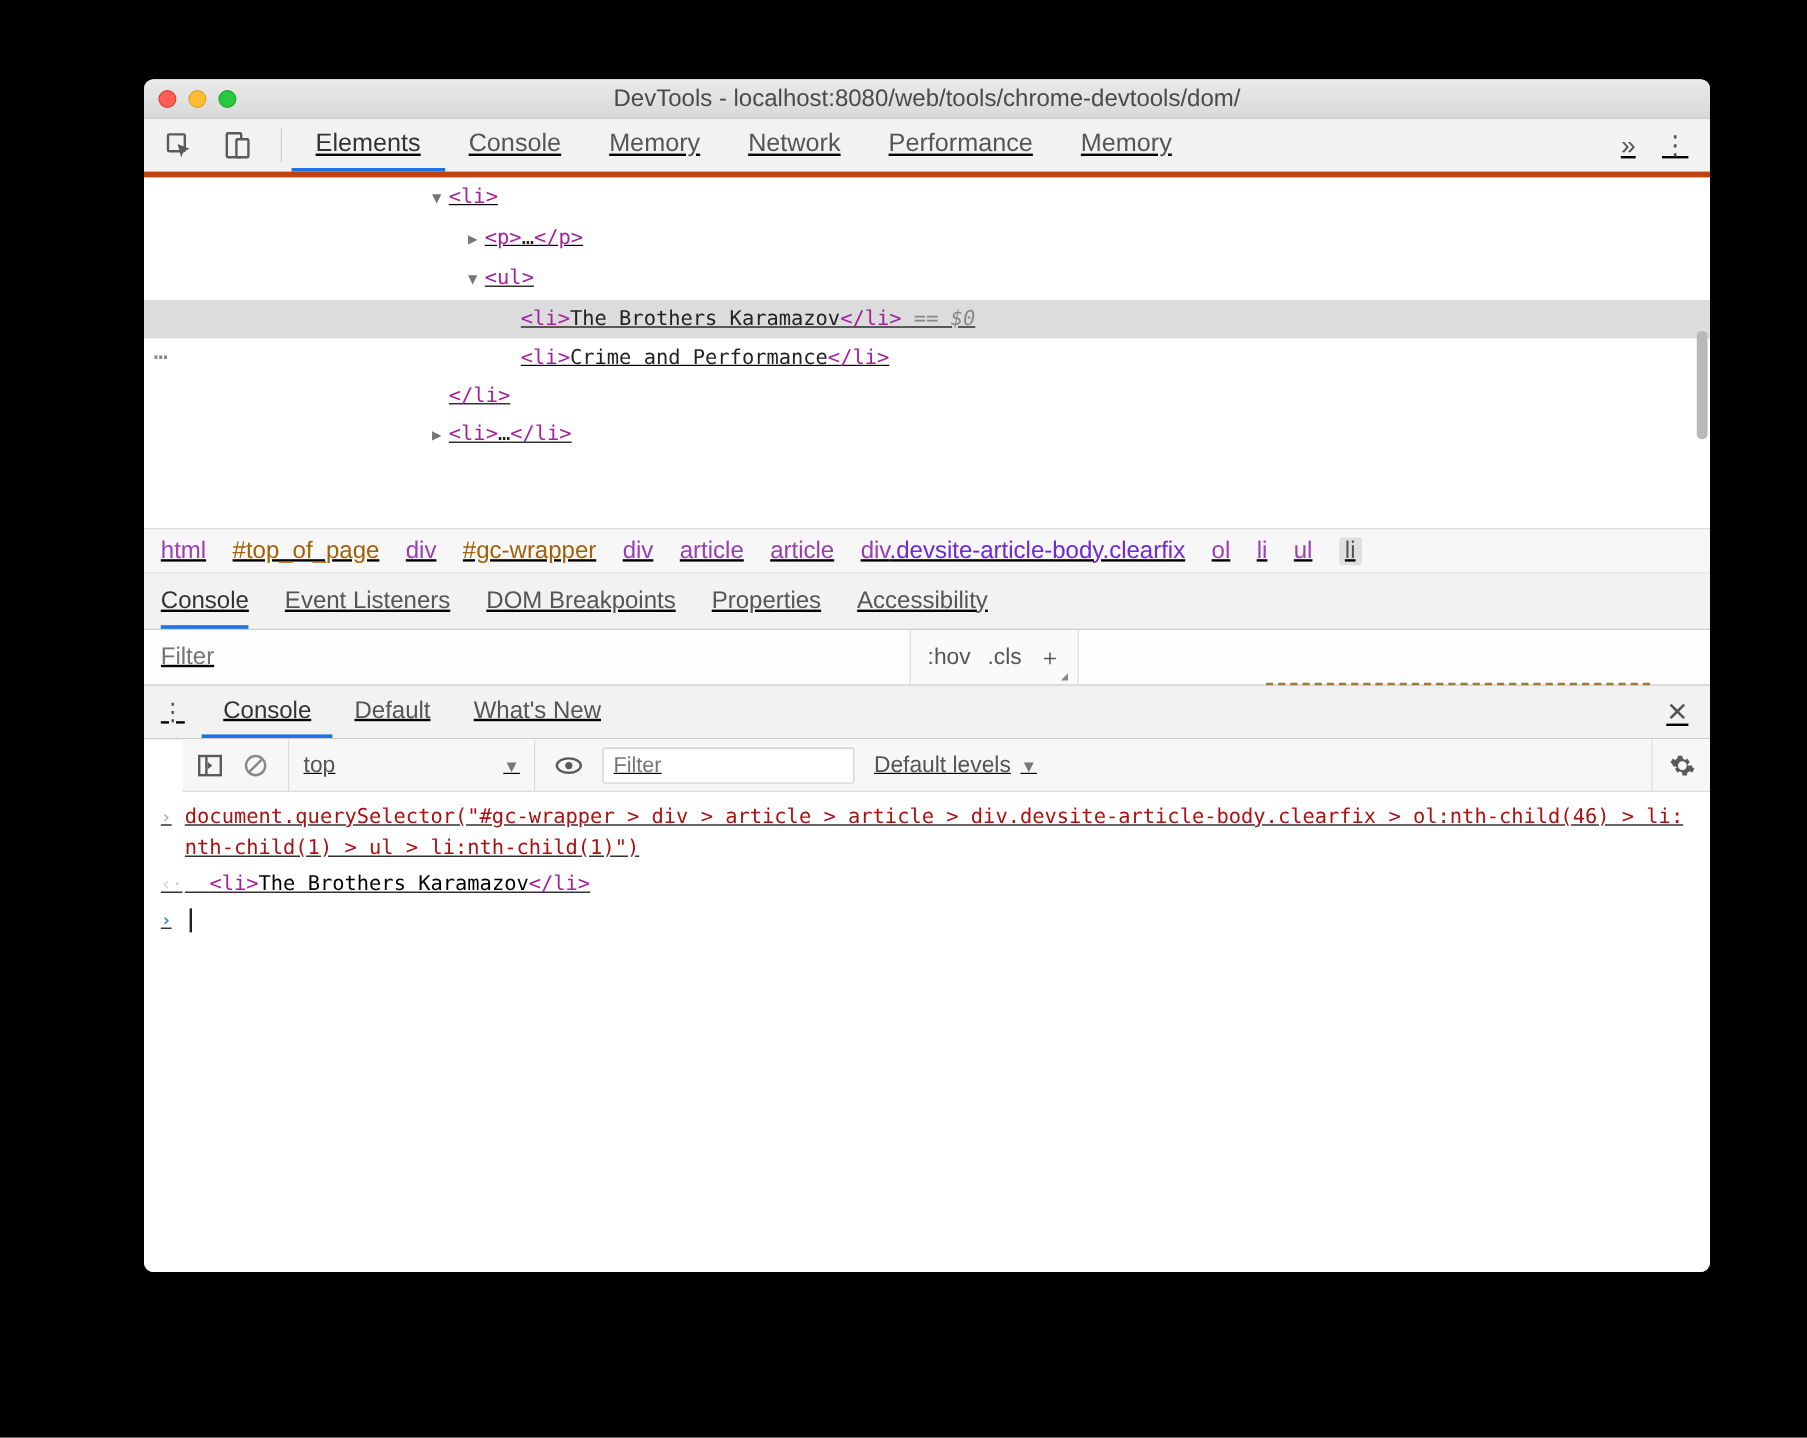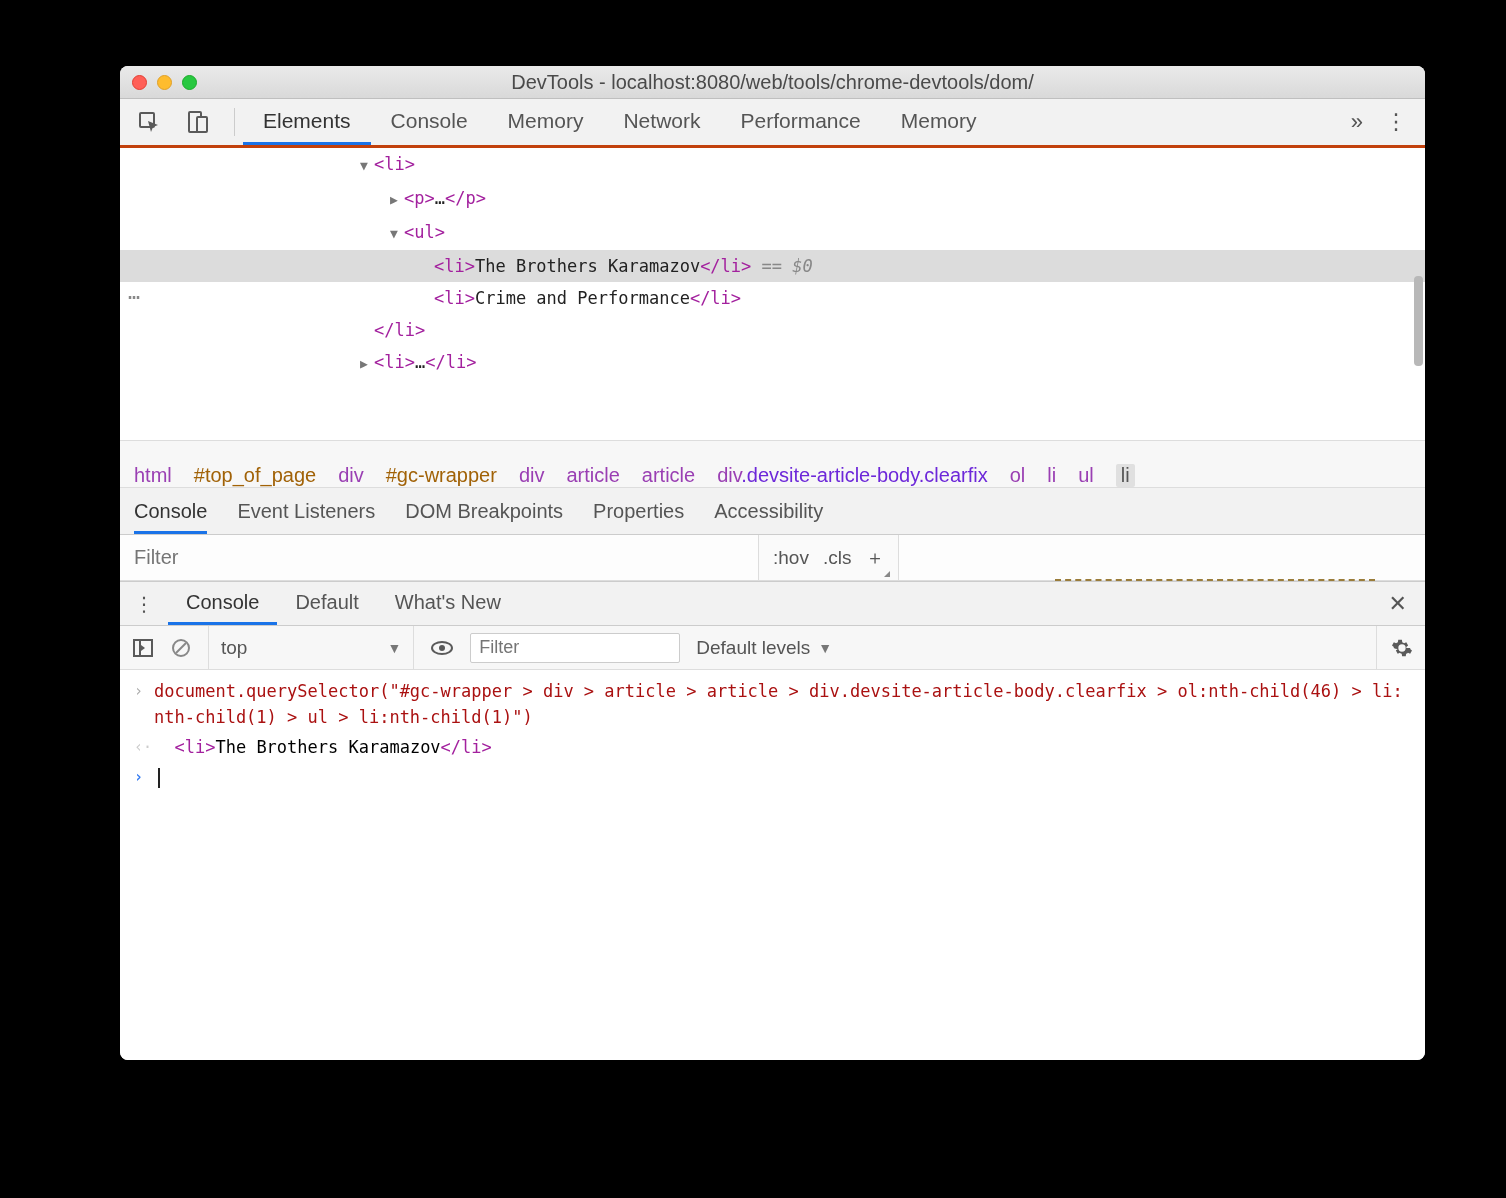--- a/index.html
+++ b/index.html
@@ -16,20 +16,21 @@
     left: 120px;
     top: 66px;
     width: 1305px;
     height: 994px;
     background: #fff;
     border-radius: 8px;
     box-shadow: 0 20px 60px rgba(0,0,0,0.55);
     overflow: hidden;
     display: flex;
     flex-direction: column;
+    text-decoration: underline;
   }
   .titlebar {
     height: 33px;
     background: linear-gradient(#eaeaea,#d9d9d9);
     border-bottom: 1px solid #bfbfbf;
     display: flex;
     align-items: center;
     position: relative;
   }
   .traffic {
@@ -45,21 +46,21 @@
     position:absolute;
     left:0; right:0;
     text-align:center;
     color:#4a4a4a;
     font-size:20px;
     pointer-events:none;
   }
   .tabs {
     height: 49px;
     background:#f2f2f2;
-    border-bottom:3px solid #c2410c;
+    border-bottom:5px solid #c2410c;
     display:flex;
     align-items:center;
   }
   .tab-icons { display:flex; align-items:center; padding:0 12px; gap:14px; }
   .icon-btn {
     width: 34px; height:32px;
     display:flex;align-items:center;justify-content:center;
     color:#5a5a5a;
     border-radius:3px;
   }
@@ -93,25 +94,25 @@
   .suffix { color:#888; font-style:italic; }
   .ellipsis-gutter {
     position:absolute; left:8px; top:128px;
     color:#888; font-size:20px;
   }
   .scroll-thumb {
     position:absolute; right:2px; top:128px; width:9px; height:90px;
     background:#b8b8b8; border-radius:4px;
   }
   .breadcrumb {
-    height: 48px;
+    height: 38px;
     border-top:1px solid #ddd;
     border-bottom:1px solid #ddd;
     background:#f7f7f7;
-    display:flex; align-items:flex-end;
+    display:flex; align-items:center;
     font-size:20px;
     color:#555;
     gap: 22px;
     padding: 0 14px;
     white-space:nowrap;
   }
   .bc-item { color:#9a3fb3; }
   .bc-item.hash { color:#a16207; }
   .bc-item.sel { background:#e0e0e0; padding:0 5px; border-radius:2px;}
   .bc-class { color:#6d28d9; }
@@ -178,21 +179,21 @@
   }
   .drawer-tabs .kebab { padding: 0 14px; }
   .drawer-tabs .dtab { padding:0 18px; height:100%; display:flex;align-items:center; border-bottom:3px solid transparent; }
   .drawer-tabs .dtab.active { border-bottom-color:#1a73e8; color:#333;}
   .drawer-tabs .close { margin-left:auto; padding:0 18px; font-size:22px;}
   .console-toolbar {
     height:44px; background:#f7f7f7;
     border-bottom:1px solid #ddd;
     display:flex;align-items:center;
     gap:16px; padding:0 12px;
-    font-size:19px; color:#555;
+    font-size:19px; color:#555;margin-left:32px;
   }
   .ctx-select {
     display:flex;align-items:center;gap:140px;
     border-left:1px solid #ddd;border-right:1px solid #ddd;
     padding:0 12px;height:100%;
   }
   .ctx-select .caret{ color:#777;font-size:14px;}
   .console-filter {
     background:#fff;border:1px solid #ccc;
     height:30px;width:210px;

